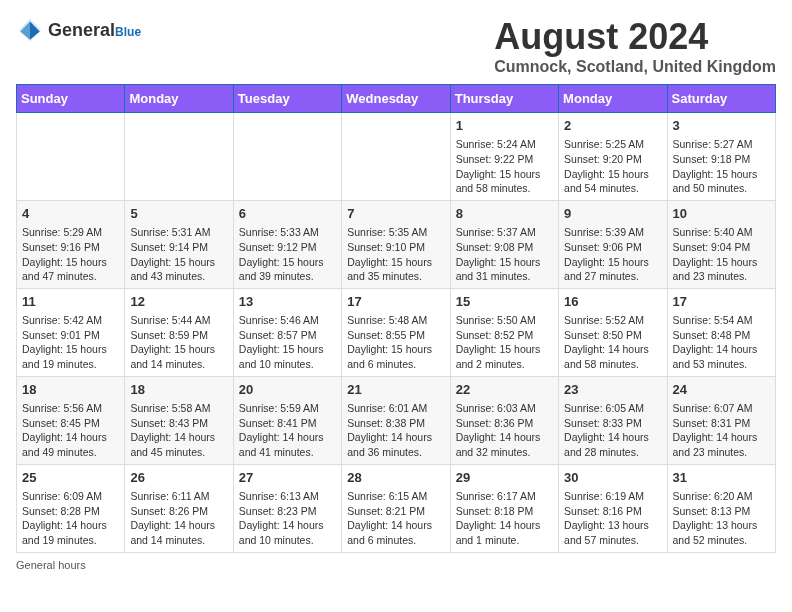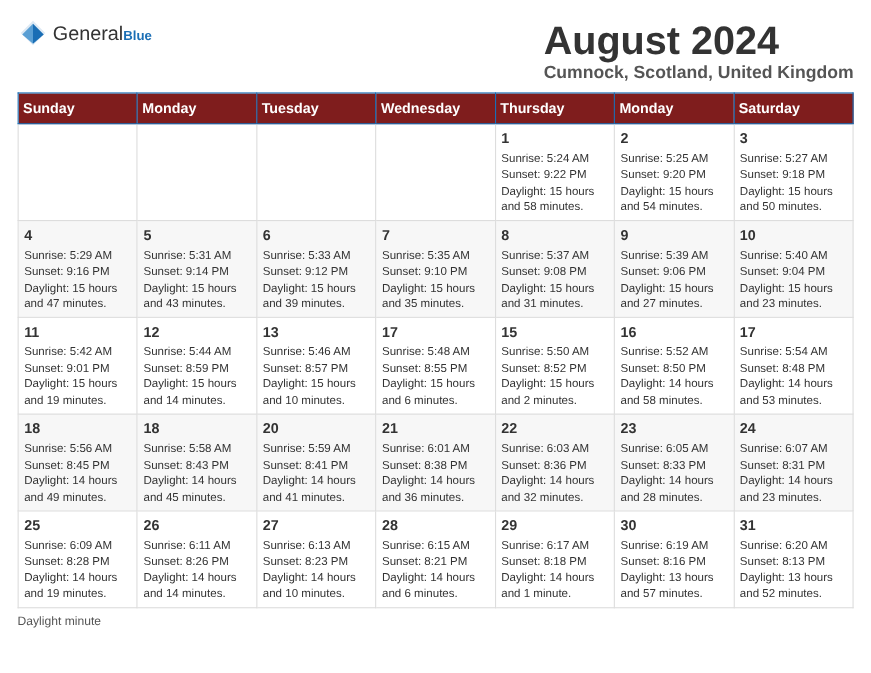--- a/index.html
+++ b/index.html
@@ -16,21 +16,21 @@
       justify-content: space-between;
       margin-bottom: 8px;
     }
     .logo {
       display: flex;
       align-items: center;
       gap: 4px;
     }
     .logo-text-general {
       font-size: 18px;
-      font-weight: normal;
+      font-weight: bold;
       color: #333;
     }
     .logo-text-blue {
       font-size: 12px;
       font-weight: bold;
       color: #1a6eb5;
     }
     .logo-icon {
       width: 28px;
       height: 28px;
@@ -47,21 +47,21 @@
       font-size: 16px;
       color: #555;
       font-weight: bold;
     }
     .calendar {
       width: 100%;
       border-collapse: collapse;
       font-size: 11px;
     }
     .calendar thead tr {
-      background-color: #7f1d1d;
+      background-color: #8b5cf6;
       color: #fff;
     }
     .calendar thead th {
       padding: 6px 4px;
       text-align: left;
       font-size: 13px;
       font-weight: bold;
       border: 1px solid #1a6eb5;
     }
     .calendar tbody td {
@@ -261,13 +261,13 @@
           <div class="day-info">Sunrise: 6:19 AM<br>Sunset: 8:16 PM<br>Daylight: 13 hours and 57 minutes.</div>
         </td>
         <td>
           <span class="day-number">31</span>
           <div class="day-info">Sunrise: 6:20 AM<br>Sunset: 8:13 PM<br>Daylight: 13 hours and 52 minutes.</div>
         </td>
       </tr>
     </tbody>
 </table>
 
-<div class="footer-note">Daylight minute</div>
+<div class="footer-note">General hours</div>
 
 </body></html>

